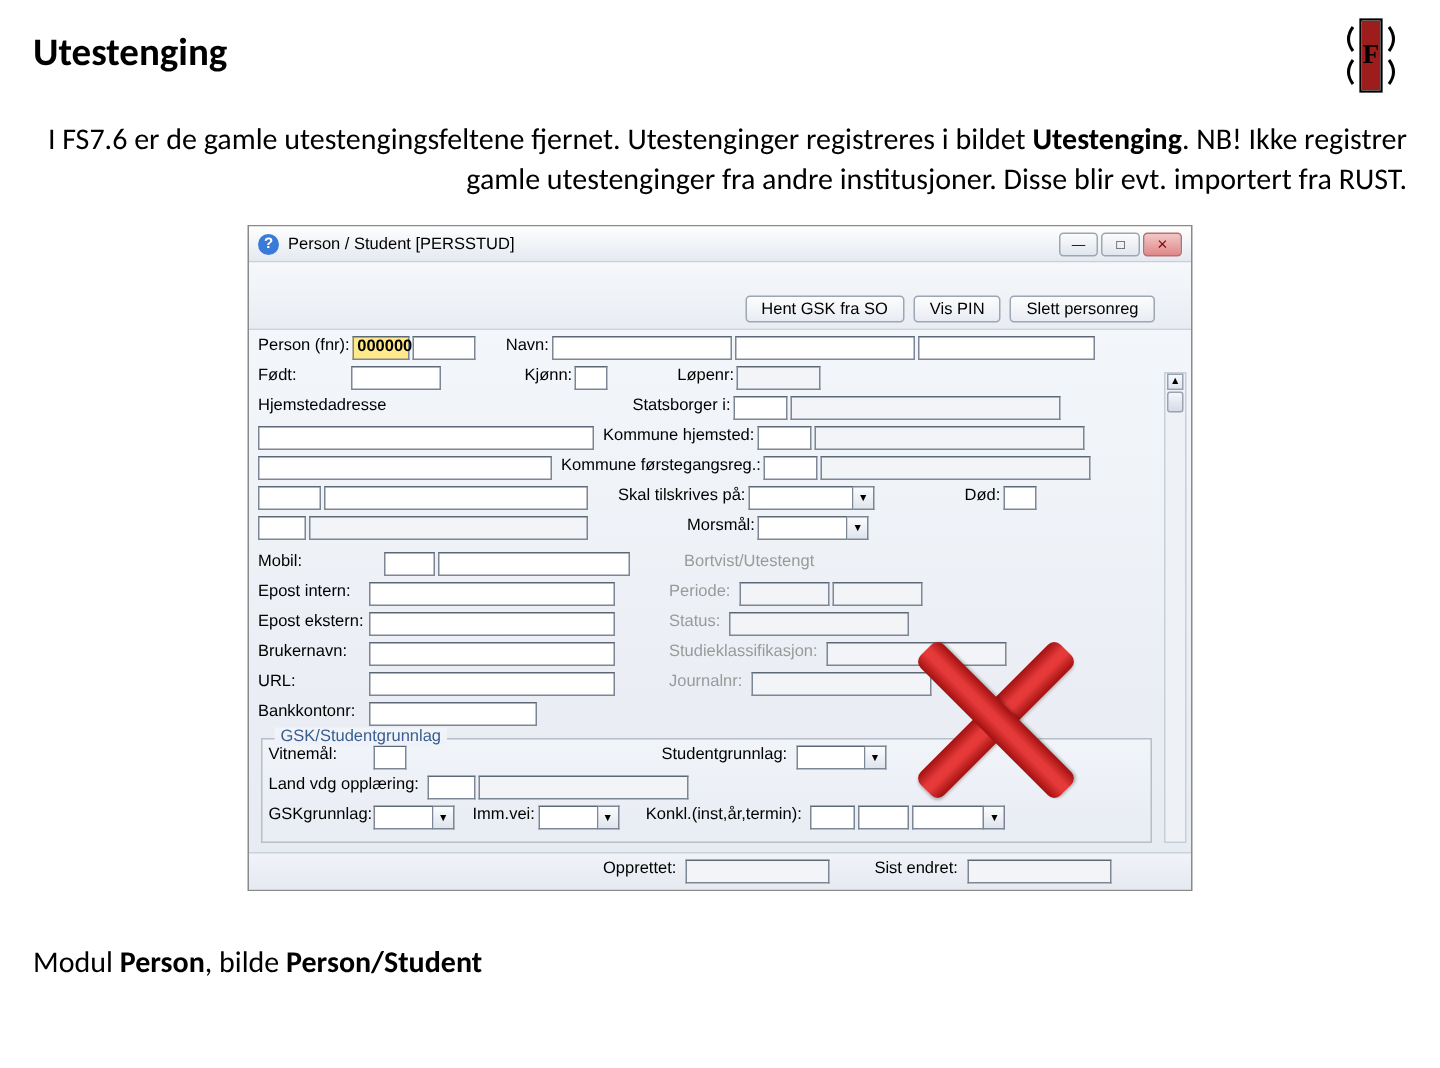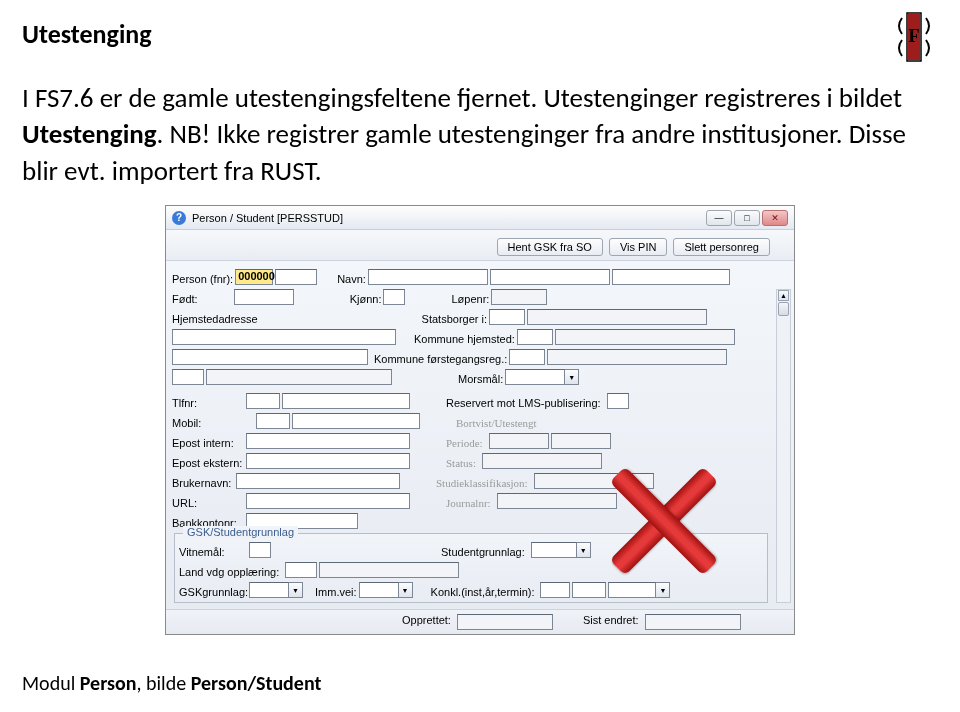--- a/index.html
+++ b/index.html
@@ -18,23 +18,24 @@
     margin-bottom: 30px;
   }
   .logo {
     position: absolute;
     top: 12px;
     right: 26px;
     width: 40px;
     height: 50px;
   }
   .body-text {
-    font-size: 27px;
+    font-size: 20px;
     line-height: 1.35;
     margin-bottom: 16px;
+    text-align: right;
   }
   .body-text b { font-weight: bold; }
 
   .window {
     margin: 0 auto;
     width: 630px;
     border: 1px solid #8a8a8a;
     background: linear-gradient(#fdfdfd,#e9edf3);
     font-family: Tahoma, Arial, sans-serif;
     font-size: 11px;
@@ -67,40 +68,40 @@
     border-radius: 3px;
     display: flex; align-items: center; justify-content: center;
     font-size: 9px;
   }
   .winbtn.close { background: linear-gradient(#f2c7c7,#e08888); color:#7a0d0d; border-color:#b67070; }
 
   .toolbar {
     display: flex;
     justify-content: flex-end;
     gap: 6px;
-    padding: 8px 24px 4px 6px;
+    padding: 22px 24px 4px 6px;
     background: linear-gradient(#f6f8fb,#e9edf3);
     border-bottom: 1px solid #cdd3dc;
   }
   .tbtn {
     background: linear-gradient(#fdfdfd,#e8ecf3);
     border: 1px solid #9ea6b2;
     border-radius: 3px;
     padding: 2px 10px;
     font-size: 11px;
   }
 
   .form {
     padding: 4px 6px 4px 6px;
     background: linear-gradient(#f3f6fa,#e7ebf2);
     position: relative;
   }
-  .row { display: flex; align-items: flex-end; height: 20px; }
+  .row { display: flex; align-items: flex-start; height: 20px; }
   .lbl { white-space: nowrap; padding-right: 2px; }
-  .lbl.dim { color: #9a9a9a; font-family: Liberation Serif, serif; }
+  .lbl.dim { color: #9a9a9a; }
   .fld {
     height: 16px;
     background: #fff;
     border: 1px solid #7c8694;
     border-top-color:#5d6876;
   }
   .fld.ro { background: #f2f4f8; }
   .dd {
     width: 14px; height: 16px;
     background: linear-gradient(#fbfcfd,#dfe5ee);
@@ -239,50 +240,52 @@
     <div class="row">
       <span class="lbl">Hjemstedadresse</span>
       <span style="flex:0 0 162px"></span>
       <span class="lbl">Statsborger i:</span>
       <span class="fld" style="width:36px"></span>
       <span class="fld ro" style="width:180px;margin-left:2px"></span>
     </div>
 
     <div class="row">
       <span class="fld" style="width:224px"></span>
-      <span class="lbl" style="margin-left:18px">Kommune hjemsted:</span>
+      <span class="lbl" style="margin-left:6px">Kommune hjemsted:</span>
       <span class="fld" style="width:36px"></span>
       <span class="fld ro" style="width:180px;margin-left:2px"></span>
     </div>
 
     <div class="row">
       <span class="fld" style="width:196px"></span>
       <span class="lbl" style="margin-left:6px">Kommune førstegangsreg.:</span>
       <span class="fld" style="width:36px"></span>
       <span class="fld ro" style="width:180px;margin-left:2px"></span>
     </div>
 
+    <div class="row">
+      <span class="fld" style="width:42px"></span>
+      <span class="fld" style="width:176px;margin-left:2px"></span>
+      <span class="lbl" style="margin-left:20px">Skal tilskrives på:</span>
+      <span class="fld" style="width:70px"></span>
+        <span class="dd">▼</span>
+      <span class="lbl" style="margin-left:60px">Død:</span>
+      <span class="fld" style="width:22px"></span>
+    </div>
 
     <div class="row">
       <span class="fld" style="width:32px"></span>
       <span class="fld ro" style="width:186px;margin-left:2px"></span>
       <span class="lbl" style="margin-left:66px">Morsmål:</span>
       <span class="fld" style="width:60px"></span>
         <span class="dd">▼</span>
     </div>
 
     <div style="height:4px"></div>
 
-    <div class="row">
-      <span class="lbl" style="width:74px">Tlfnr:</span>
-      <span class="fld" style="width:34px"></span>
-      <span class="fld" style="width:128px;margin-left:2px"></span>
-      <span class="lbl" style="margin-left:36px">Reservert mot LMS-publisering:</span>
-      <span class="fld" style="width:22px;margin-left:4px"></span>
-    </div>
 
     <div class="row">
       <span class="lbl" style="width:84px">Mobil:</span>
       <span class="fld" style="width:34px"></span>
       <span class="fld" style="width:128px;margin-left:2px"></span>
       <span class="lbl dim" style="margin-left:36px">Bortvist/Utestengt</span>
     </div>
 
     <div class="row">
       <span class="lbl" style="width:74px">Epost intern:</span>
@@ -293,21 +296,21 @@
     </div>
 
     <div class="row">
       <span class="lbl" style="width:74px">Epost ekstern:</span>
       <span class="fld" style="width:164px"></span>
       <span class="lbl dim" style="margin-left:36px">Status:</span>
       <span class="fld ro" style="width:120px;margin-left:4px"></span>
     </div>
 
     <div class="row">
-      <span class="lbl" style="width:64px">Brukernavn:</span>
+      <span class="lbl" style="width:74px">Brukernavn:</span>
       <span class="fld" style="width:164px"></span>
       <span class="lbl dim" style="margin-left:36px">Studieklassifikasjon:</span>
       <span class="fld ro" style="width:120px;margin-left:4px"></span>
     </div>
 
     <div class="row">
       <span class="lbl" style="width:74px">URL:</span>
       <span class="fld" style="width:164px"></span>
       <span class="lbl dim" style="margin-left:36px">Journalnr:</span>
       <span class="fld ro" style="width:120px;margin-left:4px"></span>

